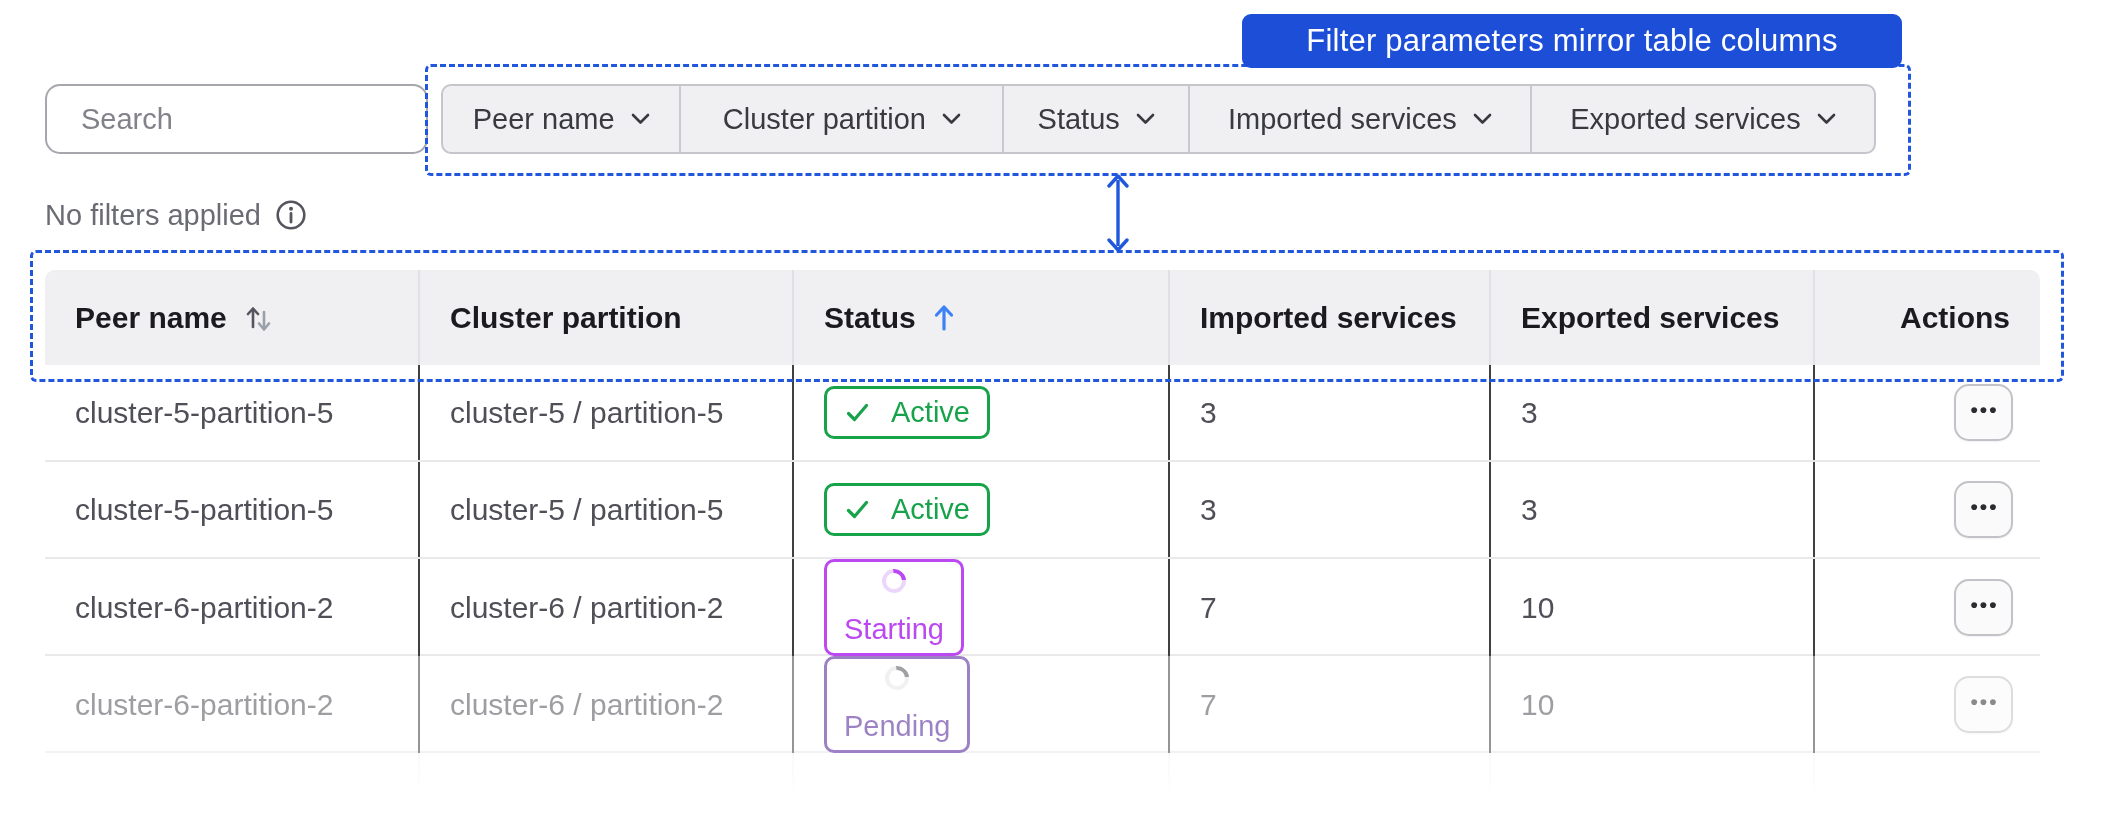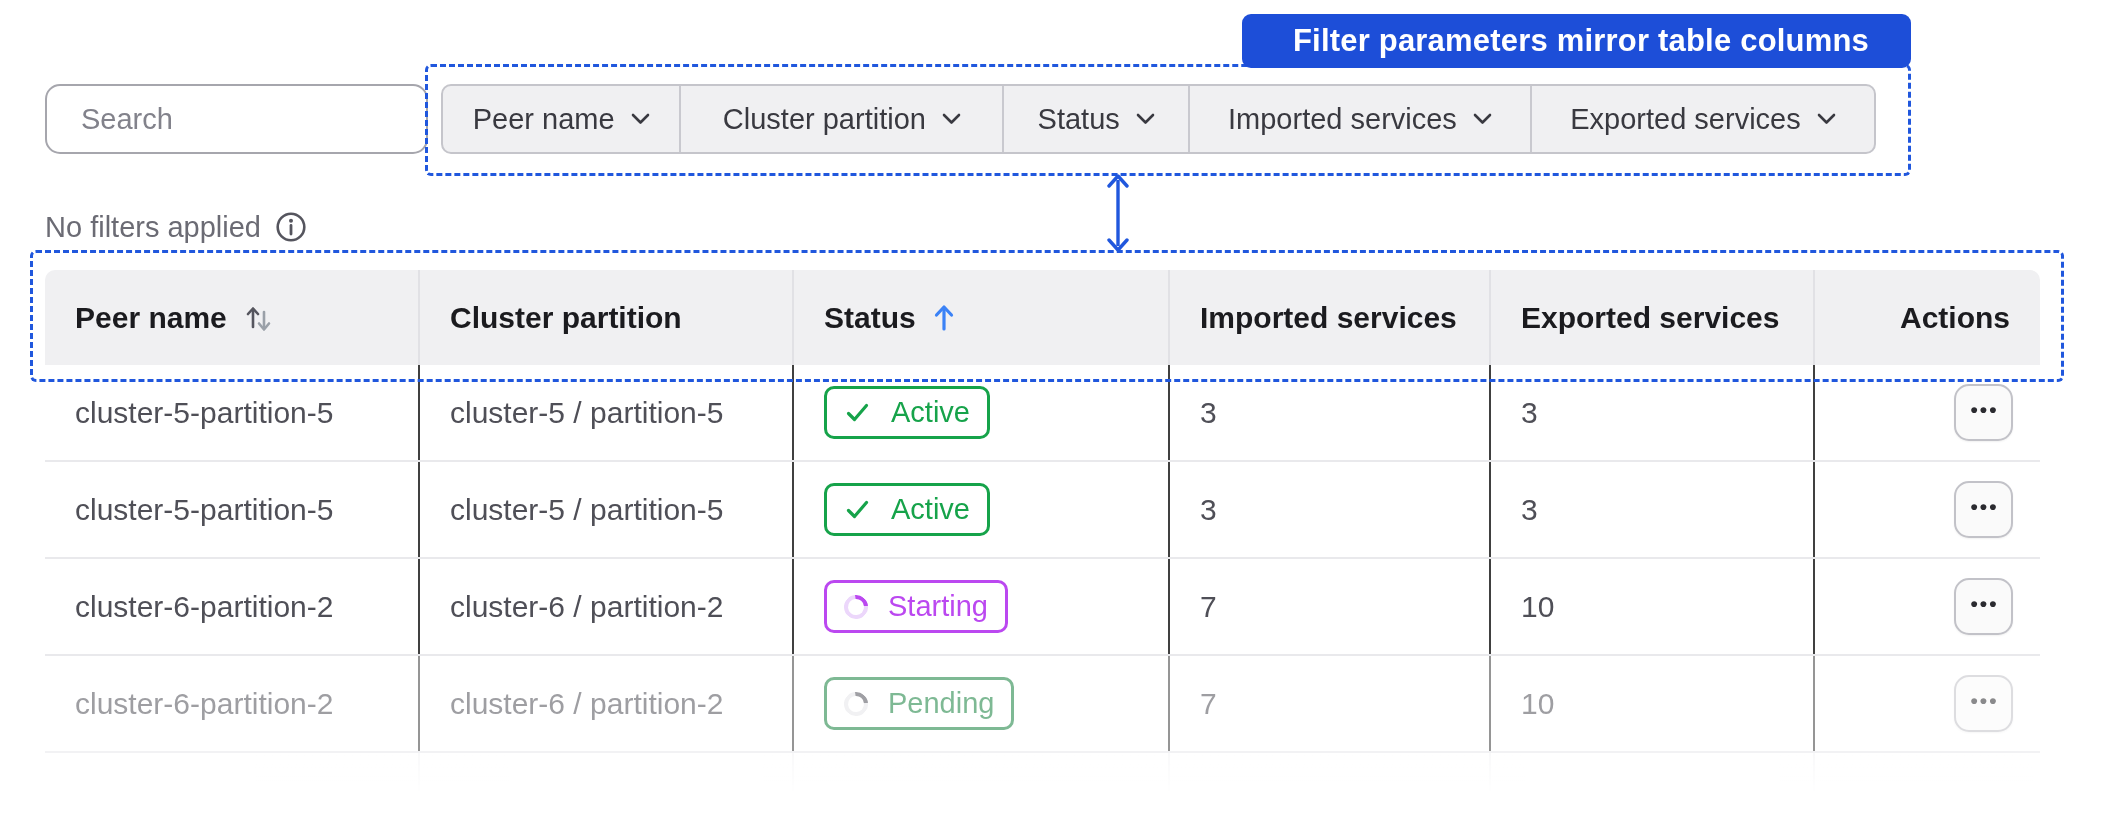--- a/index.html
+++ b/index.html
@@ -4,21 +4,21 @@
 <style>
   html,body{margin:0;padding:0;background:#fff;}
   .stage{
     position:relative;width:2118px;height:816px;overflow:hidden;background:#fff;
     font-family:"Liberation Sans",sans-serif;-webkit-font-smoothing:antialiased;
   }
   
   .banner{
     position:absolute;left:1242px;top:14px;width:660px;height:54px;z-index:7;
     border-radius:9px;display:flex;align-items:center;justify-content:center;
-    color:#fff;font-size:31px;font-weight:700;letter-spacing:.2px;padding-left:9px;
+    color:#fff;font-size:31px;font-weight:400;letter-spacing:.2px;
   }
   
   .dash-box{position:absolute;border:3px dashed #2057dd;border-radius:6px;z-index:6;pointer-events:none;}
   .dash-filters{left:425px;top:64px;width:1480px;height:106px;}
   .dash-header{left:30px;top:250px;width:2028px;height:126px;}
   
   .connector{position:absolute;left:1104px;top:174px;z-index:6;pointer-events:none;}
   
   .search-box{
     position:absolute;left:45px;top:84px;width:383px;height:70px;box-sizing:border-box;
@@ -42,21 +42,21 @@
   }
   .filter-seg:last-child{border-right:none;}
   .filter-seg:nth-child(1){width:239px;}
   .filter-seg:nth-child(2){width:324px;}
   .filter-seg:nth-child(3){width:186px;}
   .filter-seg:nth-child(4){width:343px;}
   .filter-seg:nth-child(5){width:343px;}
   
   .no-filters{
     position:absolute;left:45px;top:194px;height:42px;display:flex;align-items:center;gap:13px;
-    font-size:29px;color:#6b6b74;margin-top:12px;
+    font-size:29px;color:#6b6b74;
   }
   
   .table-wrap{position:absolute;left:45px;top:270px;width:1995px;z-index:1;}
   .thead,.tr{display:grid;grid-template-columns:375px 374px 376px 321px 324px 225px;}
   .thead{
     height:95px;background:#f0f0f2;border-radius:10px 10px 0 0;overflow:hidden;
   }
   .th{
     display:flex;align-items:center;gap:16px;padding-left:30px;box-sizing:border-box;
     font-size:30px;font-weight:700;color:#1b1b1f;border-right:2px solid #e1e1e5;white-space:nowrap;
@@ -231,39 +231,39 @@
     <div class="td">
       <button class="actions-btn">
         <span>•••</span>
       </button>
     </div>
   </div>
         <div class="tr">
     <div class="td">cluster-6-partition-2</div>
     <div class="td">cluster-6 / partition-2</div>
     <div class="td">
-      <span class="badge" style="color: rgb(187, 72, 240);">
+      <span class="badge" style="color: rgb(187, 72, 240); flex-direction: column;">
 
         <span class="spin ic-spin" style="border-color: rgb(187, 72, 240) rgb(236, 215, 251) rgb(236, 215, 251);"></span>
         <span>Starting</span>
       </span>
     </div>
     <div class="td">7</div>
     <div class="td">10</div>
     <div class="td">
       <button class="actions-btn">
         <span>•••</span>
       </button>
     </div>
   </div>
         <div class="tr faded">
     <div class="td">cluster-6-partition-2</div>
     <div class="td">cluster-6 / partition-2</div>
     <div class="td">
-      <span class="badge" style="color: #15803d;">
+      <span class="badge" style="color: #4c1d95; flex-direction: column;">
 
         <span class="spin ic-spin" style="border-color: rgb(82, 82, 91) rgb(230, 230, 234) rgb(230, 230, 234);"></span>
         <span>Pending</span>
       </span>
     </div>
     <div class="td">7</div>
     <div class="td">10</div>
     <div class="td">
       <button class="actions-btn">
         <span>•••</span>

